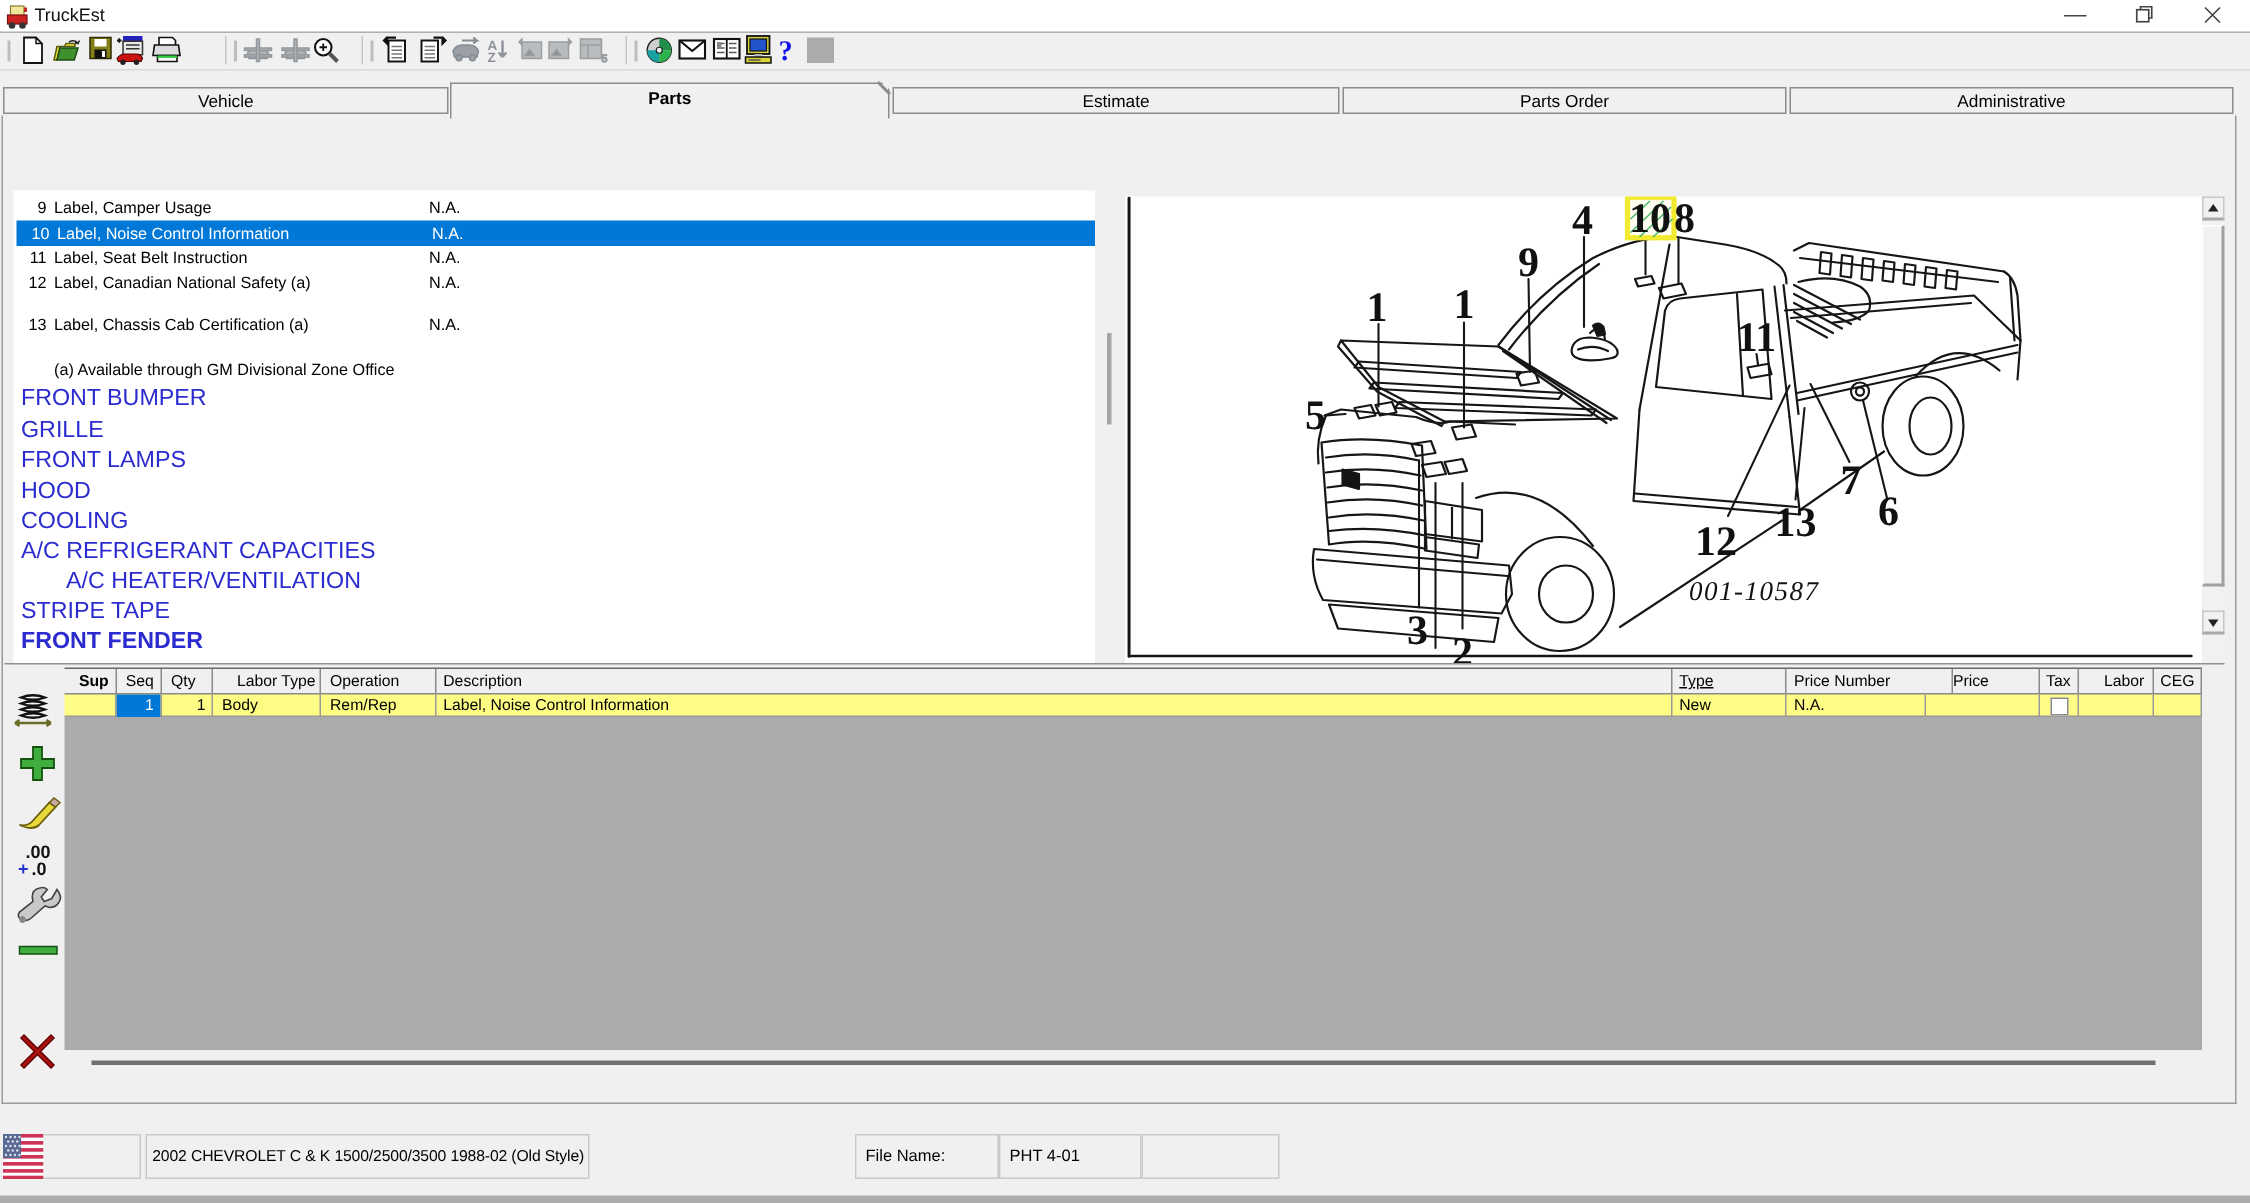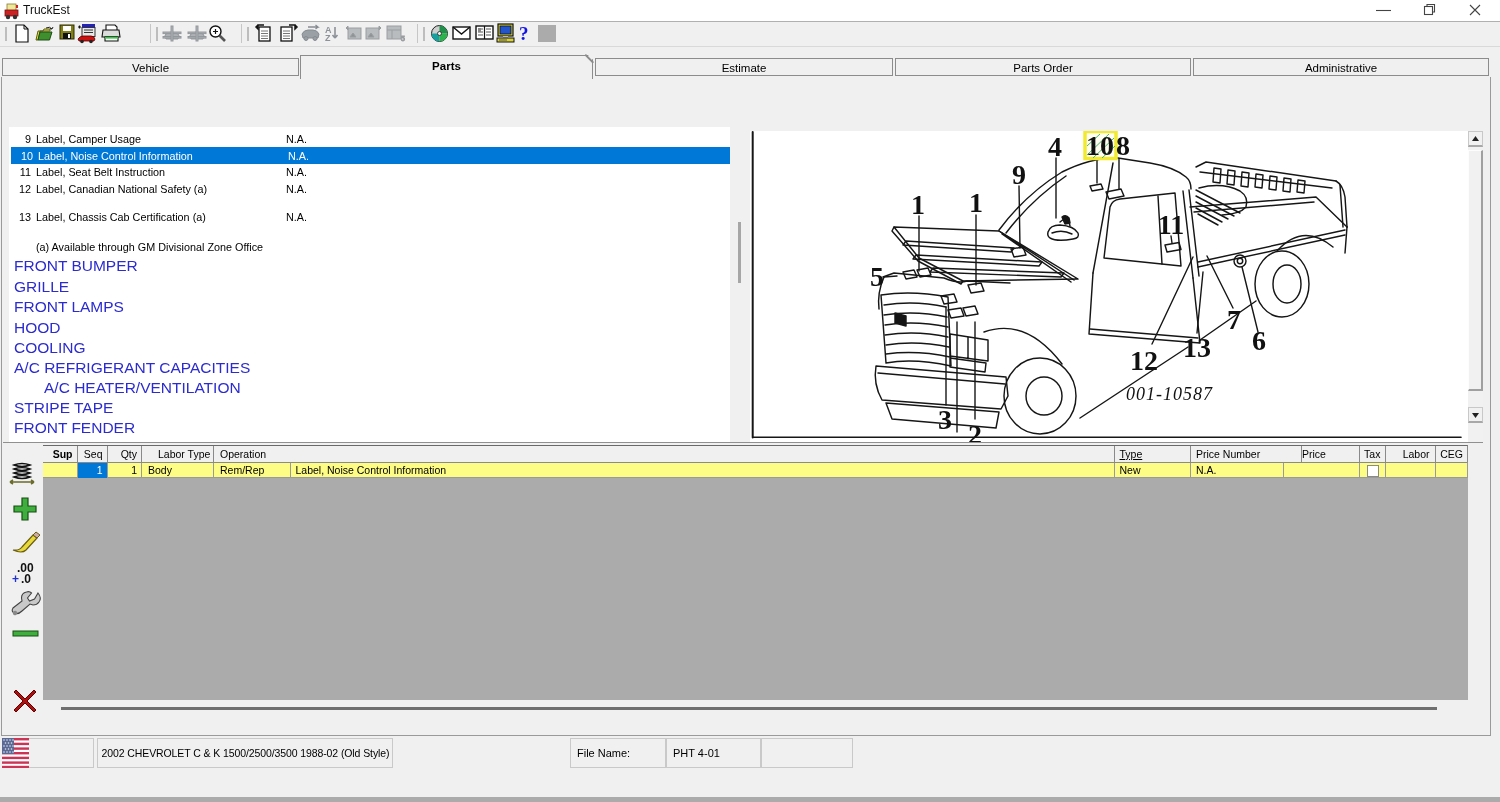--- a/index.html
+++ b/index.html
@@ -16,21 +16,21 @@
   .num{position:absolute;width:22px;text-align:right;}
   .ltext{position:absolute;left:27px;}
   .na{position:absolute;left:277px;}
   .link{position:absolute;left:5px;font-size:15.5px;color:#2b2bcf;white-space:pre;}
   #bluerow{left:2px;top:20px;width:719px;height:17px;background:#0078d7;color:#fff;}
   #tblhead{top:445px;height:17px;background:#f0f0f0;font-size:10.5px;box-sizing:border-box;}
   .hc{position:absolute;top:0;height:16px;line-height:17px;border-left:1px solid #8a8a8a;box-sizing:border-box;white-space:nowrap;overflow:hidden;}
   #tblrow{top:462px;height:16px;background:#fdfc84;font-size:10.5px;box-sizing:border-box;}
   .rc{position:absolute;top:0;height:15px;line-height:15px;border-left:1px solid #9a9a9a;box-sizing:border-box;white-space:nowrap;overflow:hidden;}
   #grayarea{left:43px;top:478px;width:1425px;height:222px;background:#ababab;}
-  #statusbar{left:0;top:738px;width:1214px;height:30px;}
+  #statusbar{left:0;top:756px;width:1214px;height:30px;}
   .sf{position:absolute;top:0;height:30px;border:1px solid #c9c9c9;background:#f0f0f0;box-sizing:border-box;font-size:11px;line-height:28px;color:#000;white-space:pre;}
   #bottomstrip{left:0;top:797px;width:1500px;height:5px;background:#ababab;}
 </style>
 </head>
 <body>
 
 <div class="abs" id="titlebar"></div>
 <svg class="abs" style="left:4px;top:2px" width="17" height="18" viewBox="0 0 17 18">
   <rect x="3" y="2" width="9" height="8" fill="#efe89a" stroke="#8a7a30" stroke-width="0.8"></rect>
   <rect x="1" y="8" width="13" height="6" fill="#cc2222" stroke="#7a1010" stroke-width="0.8"></rect>
@@ -236,21 +236,21 @@
   <div class="lrow" style="top:83px;"><span class="num">13</span><span class="ltext">Label, Chassis Cab Certification (a)</span><span class="na">N.A.</span></div>
   <div class="lrow" style="top:113px;"><span class="ltext">(a) Available through GM Divisional Zone Office</span></div>
   <div class="link" style="top:130px;">FRONT BUMPER</div>
   <div class="link" style="top:150.5px;">GRILLE</div>
   <div class="link" style="top:171px;">FRONT LAMPS</div>
   <div class="link" style="top:191.5px;">HOOD</div>
   <div class="link" style="top:211.7px;">COOLING</div>
   <div class="link" style="top:232.2px;">A/C REFRIGERANT CAPACITIES</div>
   <div class="link" style="top:251.5px;margin-left:30px;">A/C HEATER/VENTILATION</div>
   <div class="link" style="top:271.5px;">STRIPE TAPE</div>
-  <div class="link" style="top:292.3px;">FRONT FENDER</div>
+  <div class="link" style="top:292.3px;font-weight:bold;">FRONT FENDER</div>
 </div>
 
 <div class="abs" style="left:738px;top:222px;width:3px;height:61px;background:#a6a6a6;"></div>
 
 <div class="abs" style="left:750px;top:131px;width:718px;height:311px;background:#fff;"></div>
 <svg class="abs" style="left:750px;top:131px;" width="718" height="311" viewBox="750 131 718 311">
   <g stroke="#161616" stroke-width="1.45" fill="none" stroke-linecap="round" stroke-linejoin="round">
 
     <line x1="752.7" y1="132" x2="752.7" y2="437.5" stroke-width="2"></line>
     <line x1="753" y1="437.3" x2="1461" y2="437.3" stroke-width="1.6"></line>
@@ -381,23 +381,24 @@
 <div class="abs" style="left:1468px;top:407px;width:15px;height:16px;background:#f1f1f1;border:1px solid #c8c8c8;border-bottom:2px solid #a8a8a8;box-sizing:border-box;"></div>
 <svg class="abs" style="left:1468px;top:407px;" width="15" height="16">
     <path d="M4,6 l3.5,5 l3.5,-5 z" fill="#222"></path>
   </svg>
 
 <div class="abs" style="left:3px;top:442px;width:1480px;height:1.2px;background:#909090;"></div>
 
 <div class="abs" id="tblhead" style="left:43px;width:1425px;border-top:1px solid #6a6a6a;border-right:1px solid #8a8a8a;">
   <div class="hc" style="left:0;width:33.5px;text-align:right;padding-right:4px;border-left:none;font-weight:bold;">Sup</div>
   <div class="hc" style="left:33.5px;width:30px;text-align:right;padding-right:4px;">Seq</div>
-  <div class="hc" style="left:63.5px;width:34.5px;text-align:right;padding-right:4px;">Qty</div>
+  <div class="hc" style="left:63.5px;width:34.5px;text-align:center;padding-right:4px;">Qty</div>
   <div class="hc" style="left:98px;width:72px;padding-left:16px;">Labor Type</div>
   <div class="hc" style="left:170px;width:76.5px;padding-left:6px;">Operation</div>
+  <div class="hc" style="left:246.5px;width:824px;padding-left:5px;">Description</div>
   <div class="hc" style="left:1070.5px;width:76.5px;padding-left:5px;text-decoration:underline;">Type</div>
   <div class="hc" style="left:1147px;width:92.5px;padding-left:5px;">Price Number</div>
   <div class="hc" style="left:1258px;width:76.5px;text-align:left;padding-right:5px;">Price</div>
   <div class="hc" style="left:1316px;width:25.5px;text-align:center;">Tax</div>
   <div class="hc" style="left:1341.5px;width:50px;text-align:right;padding-right:5px;">Labor</div>
   <div class="hc" style="left:1391.5px;width:33.5px;text-align:right;padding-right:5px;">CEG</div>
 </div>
 <div class="abs" id="tblrow" style="left:43px;width:1425px;border-top:1px solid #8a8a8a;border-bottom:1px solid #9a9a9a;border-right:1px solid #9a9a9a;">
   <div class="rc" style="left:0;width:33.5px;border-left:none;"></div>
   <div class="rc" style="left:33.5px;width:30px;background:#0078d7;color:#fff;text-align:right;padding-right:4px;">1</div>

